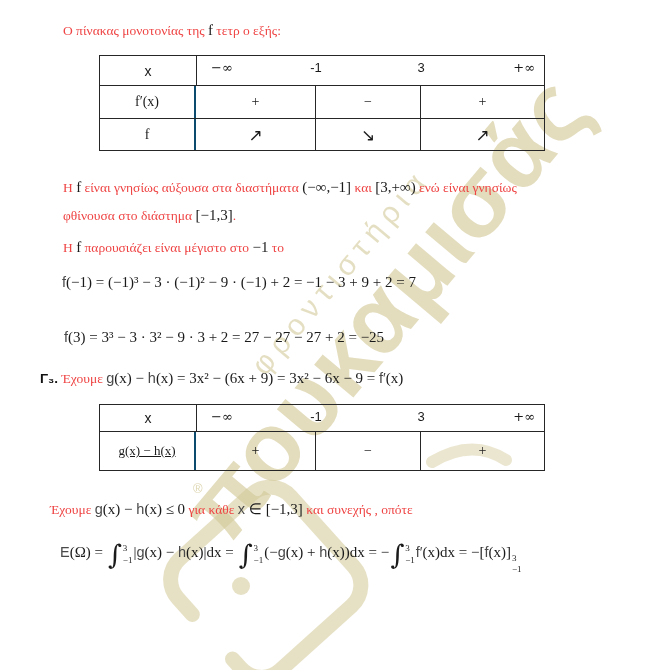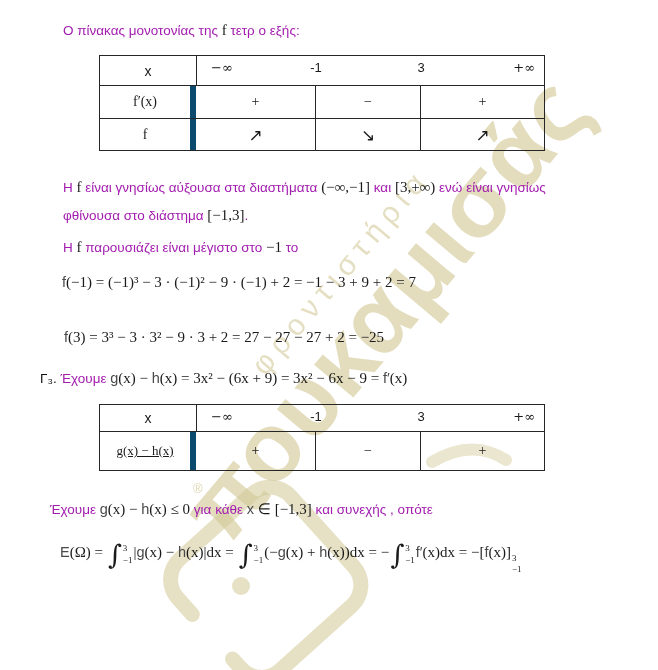--- a/index.html
+++ b/index.html
@@ -12,22 +12,22 @@
   .wm-text{
     position:absolute;left:372px;top:298px;
     transform:translate(-50%,-50%) rotate(-50deg);
     text-align:center;white-space:nowrap;opacity:.62;
   }
   .wm-small{font-size:30px;letter-spacing:7px;color:#d5cc9e;font-family:"Liberation Sans",sans-serif;}
   .wm-large{font-size:97px;font-weight:700;letter-spacing:1px;line-height:.85;color:#d2c896;font-family:"Liberation Sans",sans-serif;}
   .wm-reg{position:absolute;left:193px;top:481px;font-size:13px;color:#d5cc9e;opacity:.8;}
   
   .line{position:absolute;z-index:1;white-space:nowrap;line-height:20px;}
-  .gt{font-family:Liberation Sans, sans-serif;font-size:13.5px;color:#a21caf;}
-  .gtb{font-family:"Liberation Sans",sans-serif;font-size:13.5px;font-weight:400;color:#111;}
+  .gt{font-family:Liberation Serif, serif;font-size:13.5px;color:#ef4444;}
+  .gtb{font-family:"Liberation Sans",sans-serif;font-size:13.5px;font-weight:700;color:#111;}
   .mt{font-family:"Liberation Serif",serif;font-size:15px;color:#1a1a1a;}
   .mv{font-family:"Liberation Sans",sans-serif;font-size:14.5px;color:#4a4a4a;}
   
   .intg{display:inline-flex;align-items:center;vertical-align:-7px;margin:0 1px;}
   .int-glyph{font-family:"DejaVu Serif",serif;font-size:27px;line-height:1;color:#1a1a1a;}
   .int-bounds,.supsub{display:inline-flex;flex-direction:column;font-family:"Liberation Serif",serif;
     font-size:9px;line-height:1.25;color:#1a1a1a;margin-left:1px;}
   .supsub{vertical-align:-4px;}
   
   .ptable{position:absolute;z-index:1;width:444px;border:1px solid #262626;box-sizing:content-box;background:transparent;}
@@ -37,21 +37,21 @@
   .pt-ticks{position:relative;flex:1;}
   .tick{position:absolute;top:4px;font-size:13px;color:#1a1a1a;}
   .tick-a{left:14px;font-family:"DejaVu Serif",serif;}
   .tick-b{left:119px;transform:translateX(-50%);font-family:"Liberation Sans",sans-serif;}
   .tick-c{left:224px;transform:translateX(-50%);font-family:"Liberation Sans",sans-serif;}
   .tick-d{right:9px;font-family:"DejaVu Serif",serif;}
   .pt-row{display:flex;}
   .pt-row.mid{border-bottom:1px solid #262626;}
   .pt-cell{display:flex;align-items:center;justify-content:center;font-family:"Liberation Serif",serif;
     font-size:14px;color:#1a1a1a;box-sizing:border-box;}
-  .c1{width:96px;border-right:6px solid #0c4a6e;}
+  .c1{width:96px;border-right:2px solid #0c4a6e;}
   .c2{width:120px;border-right:1px solid #262626;}
   .c3{width:105px;border-right:1px solid #262626;}
   .c4{width:123px;}
   .arrow{font-family:"DejaVu Sans",sans-serif;font-size:17px;color:#1a1a1a;}
 </style>
 </head>
 <body>
 
 <div id="page">
 

